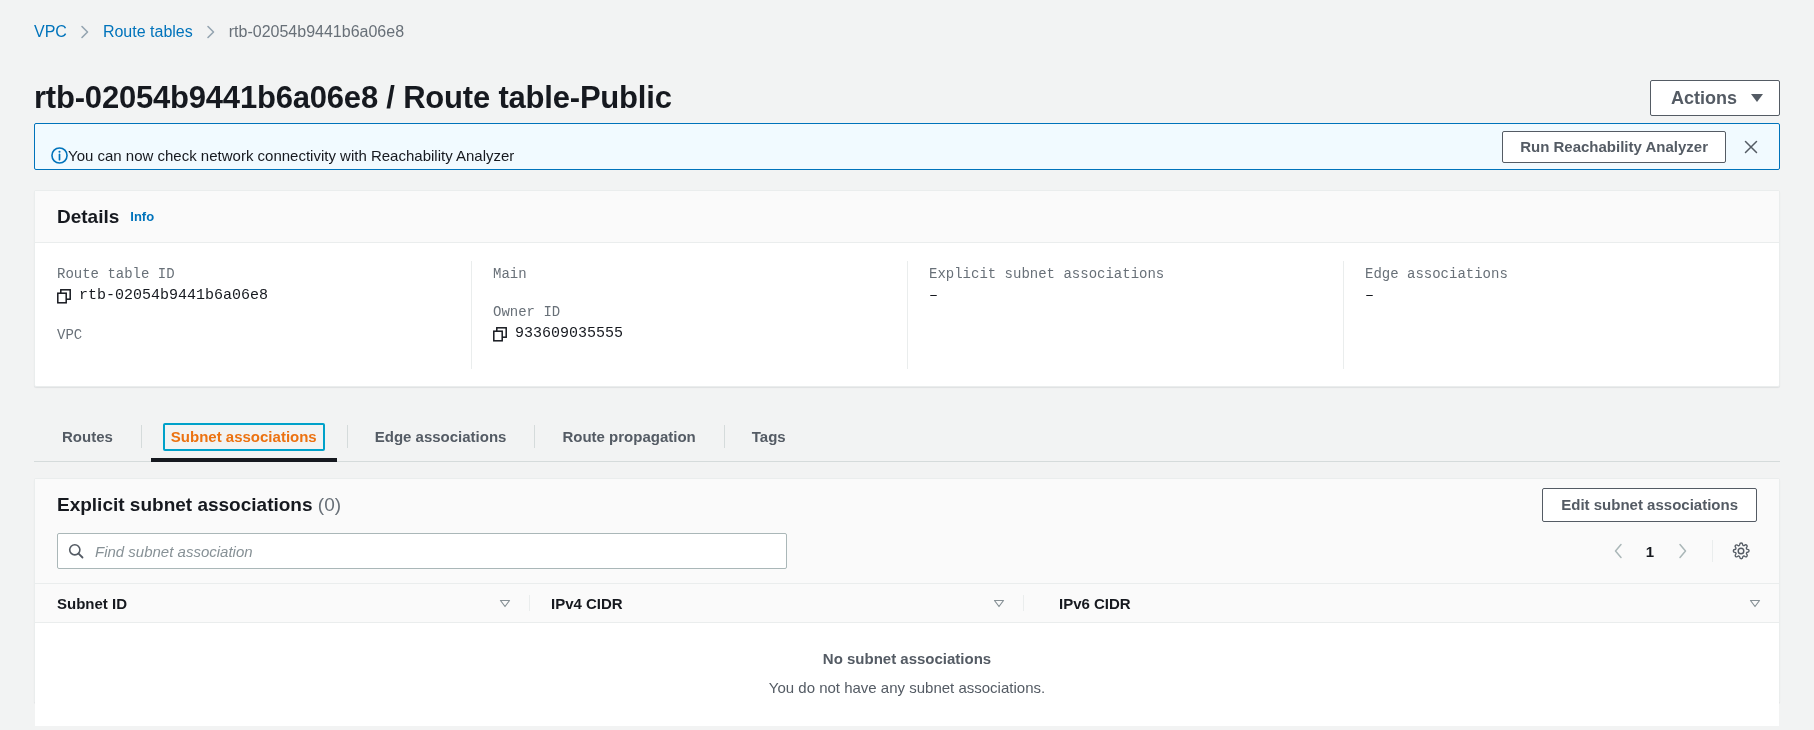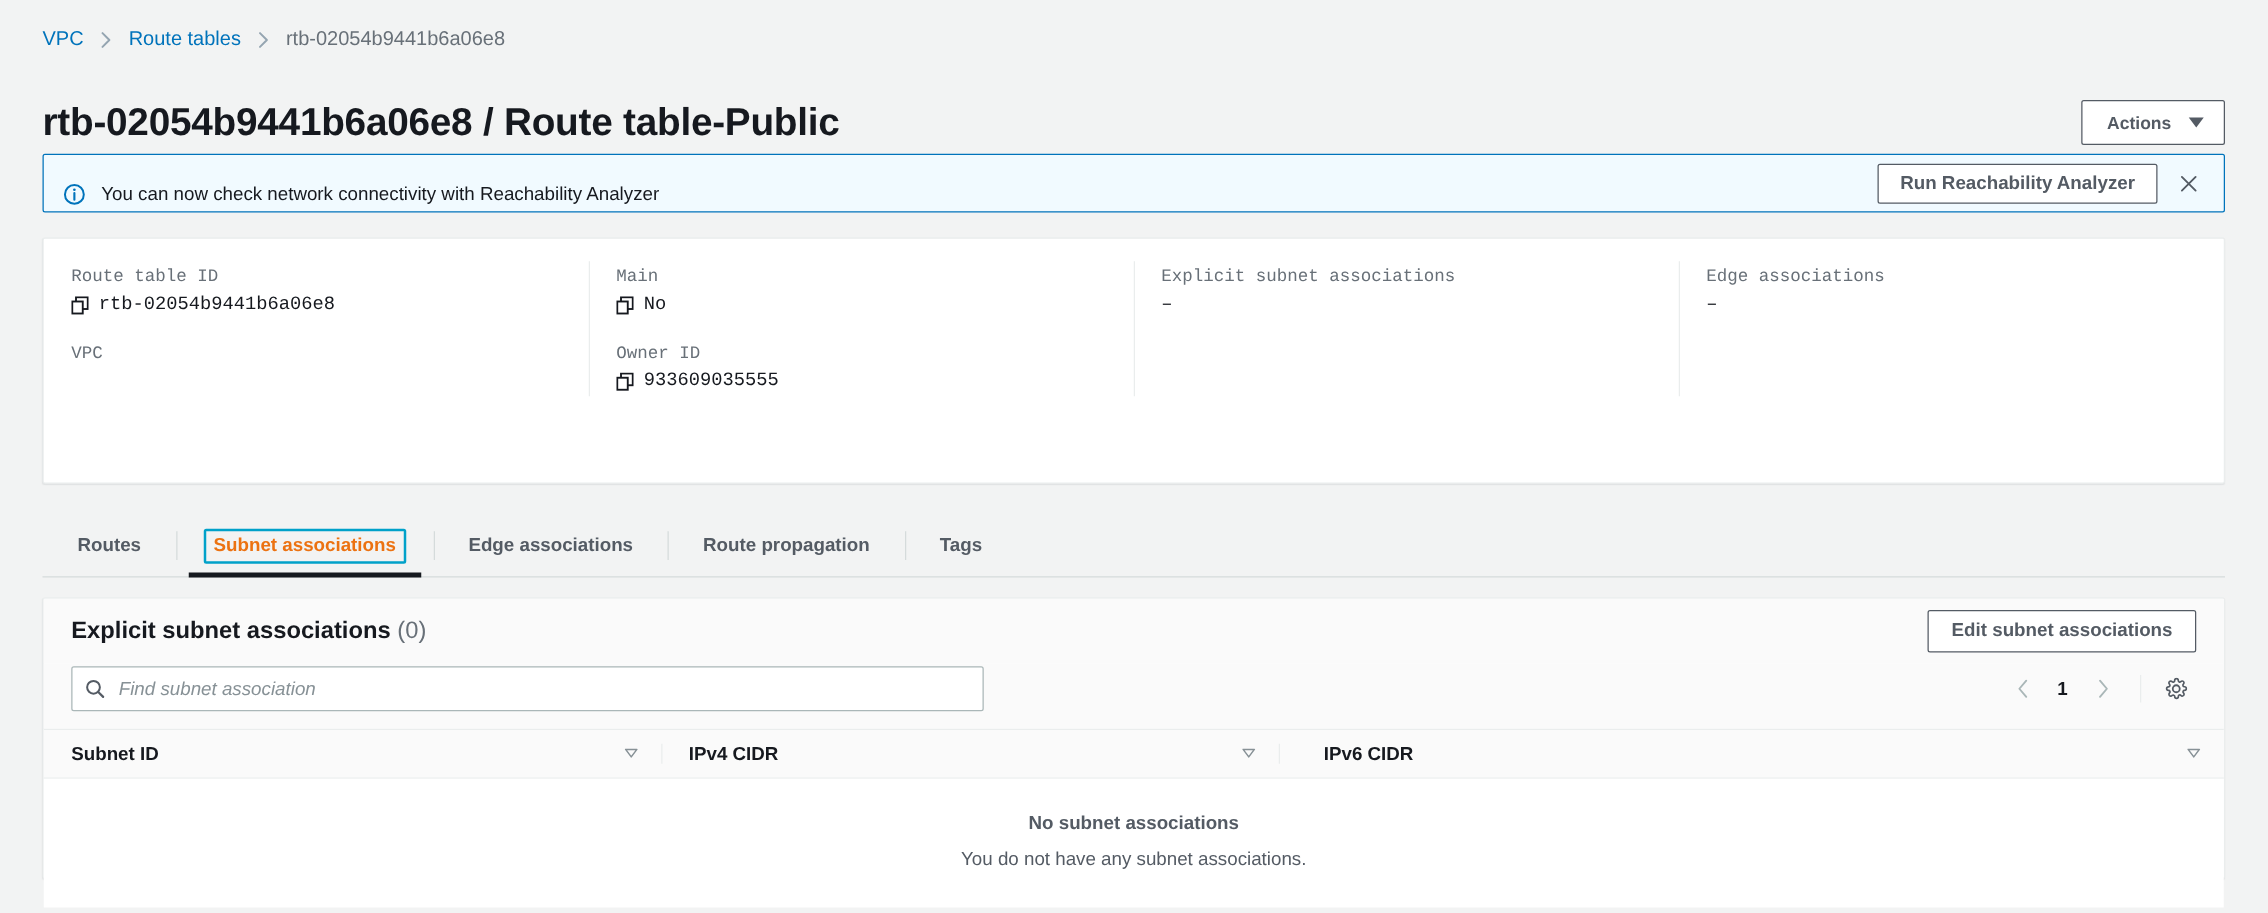--- a/index.html
+++ b/index.html
@@ -34,21 +34,21 @@
   }
   .page-title {
     font-size: 31px; line-height: 38px; font-weight: 700;
     color: #16191f; letter-spacing: -0.2px; white-space: nowrap;
   }
   .btn {
     background: #ffffff;
     border: 1px solid #545b64;
     border-radius: 2px;
     color: #545b64;
-    font-size: 14px;
+    font-size: 18px;
     font-weight: 700;
     font-family: inherit;
     padding: 7px 20px;
     cursor: pointer;
     line-height: 20px;
     white-space: nowrap;
   }
   .btn-actions { display: inline-flex; align-items: center; gap: 14px; padding: 7px 16px 7px 20px; }
   .caret-down {
     width: 0; height: 0;
@@ -61,21 +61,21 @@
   
   .flash {
     position: absolute; left: 34px; top: 123px; right: 34px;
     height: 47px;
     background: #f1faff;
     border: 1px solid #0073bb;
     border-radius: 2px;
     display: flex; align-items: center;
     padding: 0 13px 0 16px;
   }
-  .flash-left { display: flex; align-items: center; gap: 13px; flex: 1 1 auto; margin-top: 18px; }
+  .flash-left { display: flex; align-items: center; flex: 1 1 auto; margin-top: 18px; }
   .flash-icon {
     width: 17px; height: 17px; flex: 0 0 auto;
     display: inline-block;
   }
   .flash-text { font-size: 15px; color: #16191f; line-height: 20px; }
   .flash-right { display: flex; align-items: center; gap: 10px; }
   .btn-flash {
     background: #ffffff; border: 1px solid #545b64; border-radius: 2px;
     color: #545b64; font-size: 15px; font-weight: 700; font-family: inherit;
     padding: 5px 17px; cursor: pointer; line-height: 20px; white-space: nowrap;
@@ -304,20 +304,24 @@
       <button class="btn-flash">Run Reachability Analyzer</button>
       <button class="flash-close">
         <svg width="16" height="16" viewBox="0 0 16 16" xmlns="http://www.w3.org/2000/svg">
           <path d="M2.5 2.5L13.5 13.5M13.5 2.5L2.5 13.5" stroke="currentColor" stroke-width="1.5" stroke-linecap="round"></path>
         </svg>
       </button>
     </div>
   </div>
 
   <section class="card details-card">
+    <div class="card-head">
+      <span class="card-head-title">Details</span>
+      <span class="info-link">Info</span>
+    </div>
     <div class="details-grid">
 
       <div class="detail-col">
         <div class="field">
           <div class="field-label">Route table ID</div>
           <div class="field-value">
             <span class="copy-icon">
               <svg width="14" height="15" viewBox="0 0 14 15" xmlns="http://www.w3.org/2000/svg">
                 <rect x="3.8" y="0.8" width="9.4" height="9.4" fill="none" stroke="#16191f" stroke-width="1.5"></rect>
                 <rect x="0.8" y="4.2" width="8.4" height="9.6" fill="#ffffff" stroke="#16191f" stroke-width="1.5"></rect>
@@ -327,29 +331,20 @@
           </div>
         </div>
         <div class="field">
           <div class="field-label">VPC</div>
         </div>
       </div>
 
       <div class="detail-col">
         <div class="field">
           <div class="field-label">Main</div>
-          <div class="field-value">
-            <span class="copy-icon">
-              <svg width="14" height="15" viewBox="0 0 14 15" xmlns="http://www.w3.org/2000/svg">
-                <rect x="3.8" y="0.8" width="9.4" height="9.4" fill="none" stroke="#16191f" stroke-width="1.5"></rect>
-                <rect x="0.8" y="4.2" width="8.4" height="9.6" fill="#ffffff" stroke="#16191f" stroke-width="1.5"></rect>
-              </svg>
-            </span>
-            <span>No</span>
-          </div>
         </div>
         <div class="field">
           <div class="field-label">Owner ID</div>
           <div class="field-value">
             <span class="copy-icon">
               <svg width="14" height="15" viewBox="0 0 14 15" xmlns="http://www.w3.org/2000/svg">
                 <rect x="3.8" y="0.8" width="9.4" height="9.4" fill="none" stroke="#16191f" stroke-width="1.5"></rect>
                 <rect x="0.8" y="4.2" width="8.4" height="9.6" fill="#ffffff" stroke="#16191f" stroke-width="1.5"></rect>
               </svg>
             </span>

